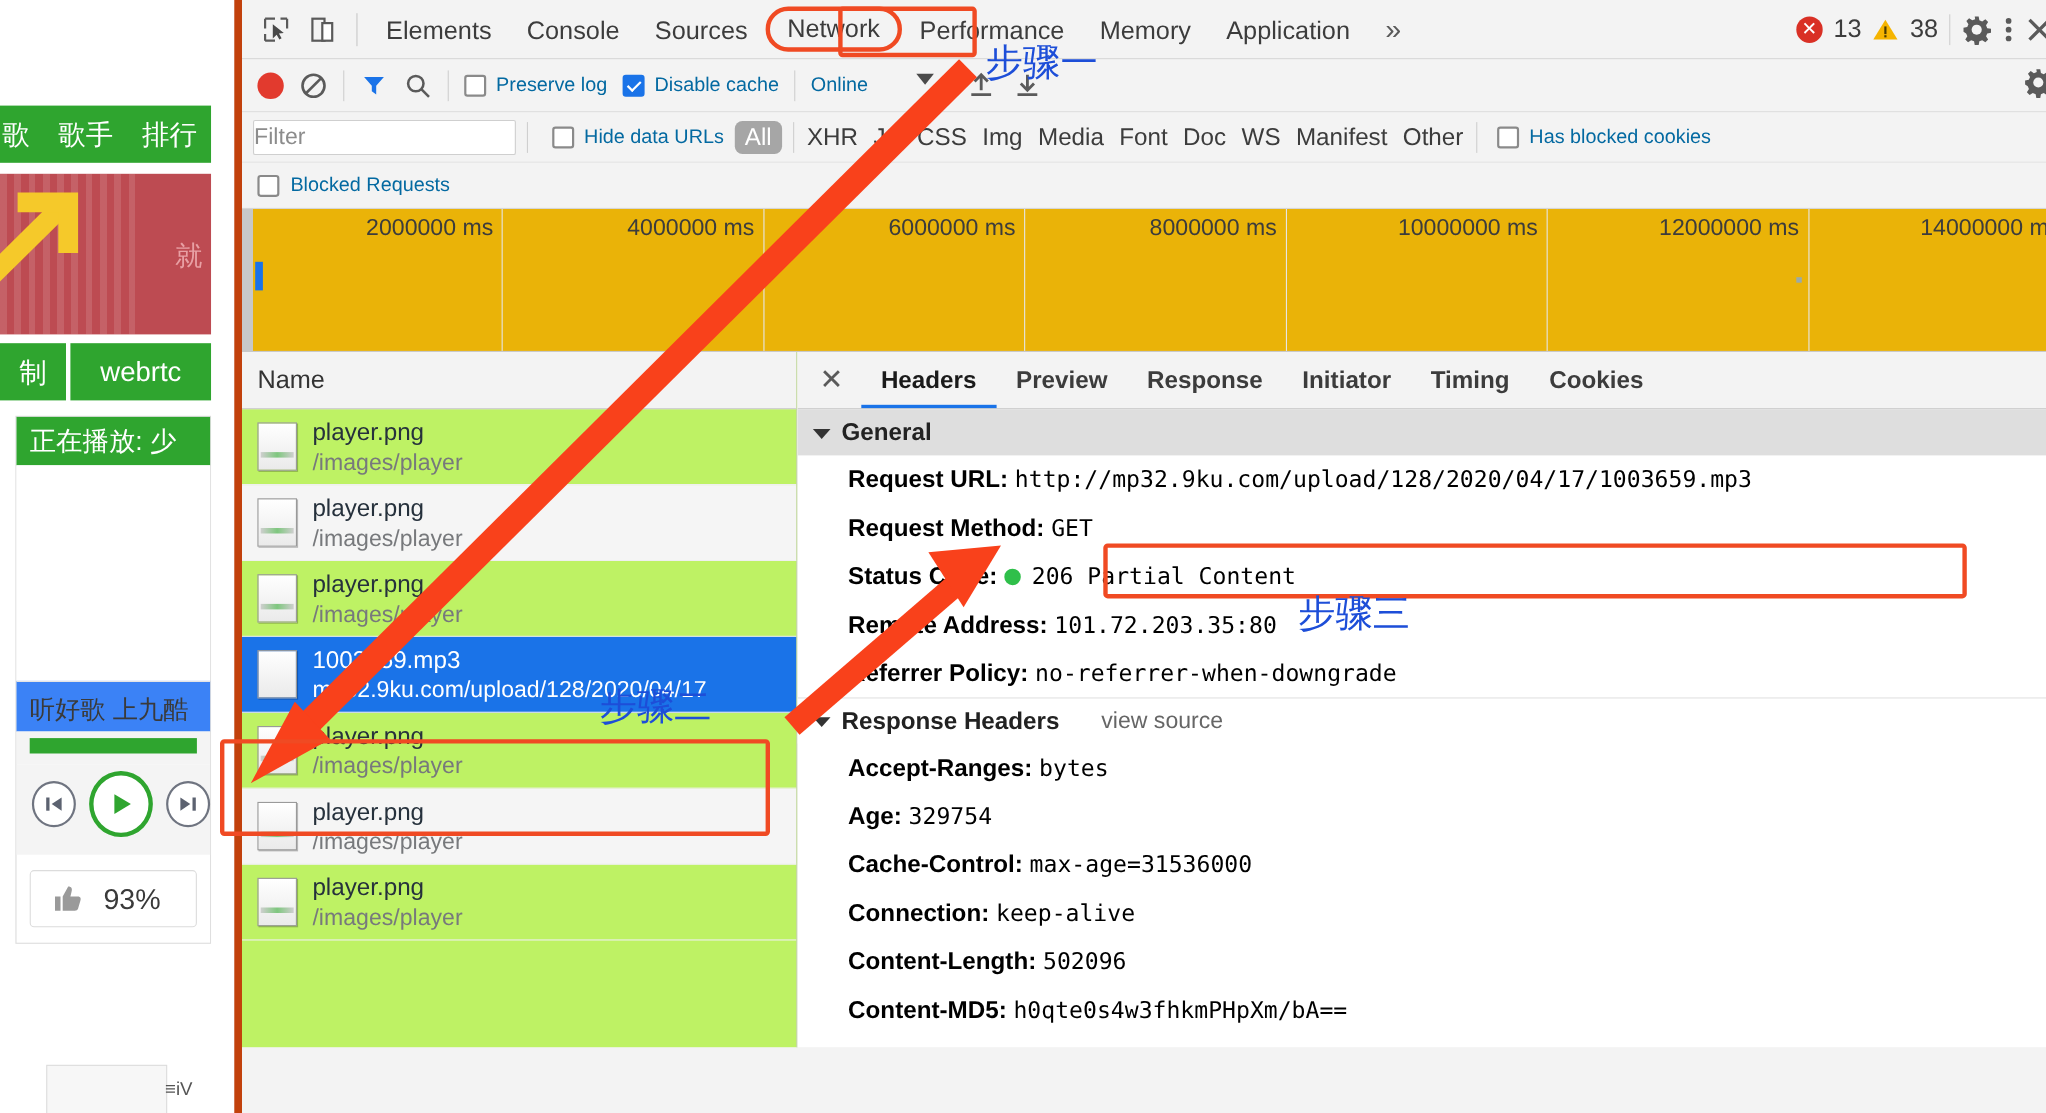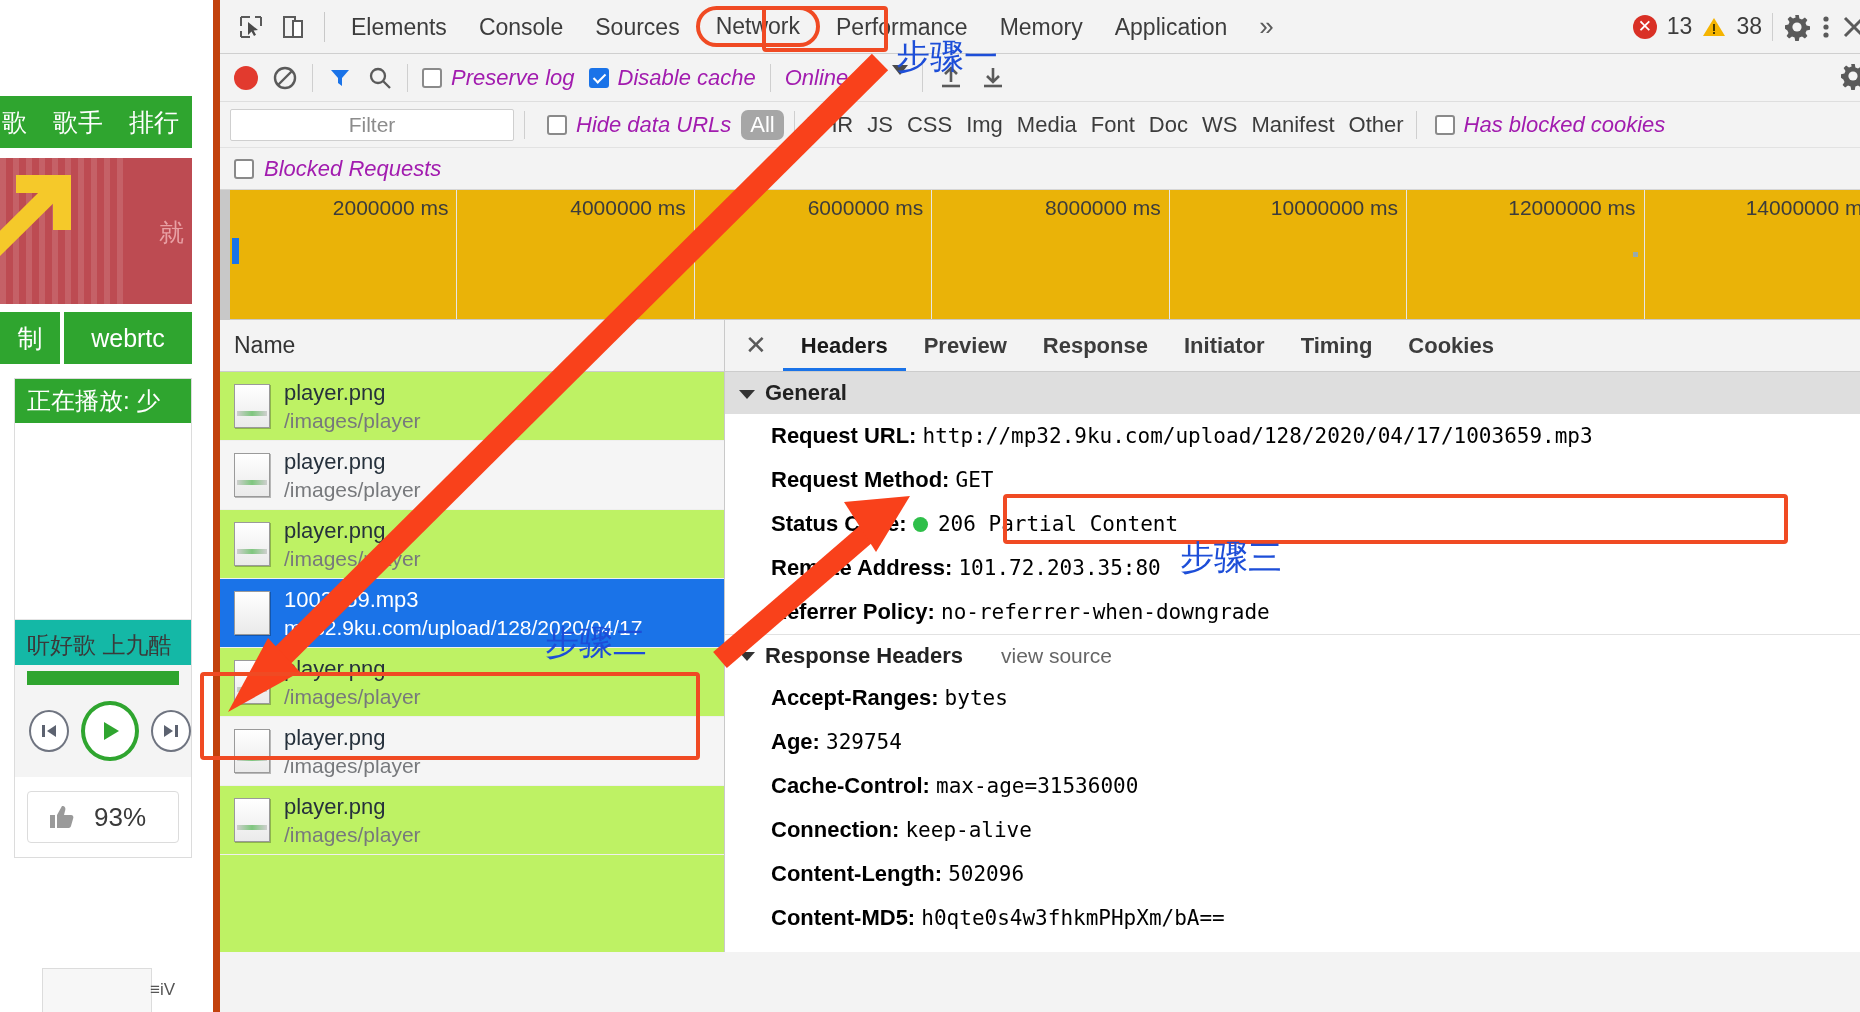--- a/index.html
+++ b/index.html
@@ -50,21 +50,21 @@
   .pl-card {
     position: absolute; left: 14px; top: 378px; width: 178px;
     border: 1px solid #dcdcdc; background: #fff;
   }
   .pl-head {
     background: #2fa52f; color: #fff; height: 44px; display: flex;
     align-items: center; padding-left: 12px; font-size: 24px; white-space: nowrap;
   }
   .pl-body { height: 196px; background: #fff; }
   .pl-sub {
-    background: #14b8a6; border-top: 1px solid #e4e4e4;
+    background: #3b82f6; border-top: 1px solid #e4e4e4;
     padding: 10px 0 4px 12px; font-size: 23px; color: #3a3a3a; white-space: nowrap;
   }
   .pl-progwrap { background: #f4f4f4; padding: 6px 12px 10px 12px; }
   .pl-prog { height: 14px; background: #2fa52f; width: 100%; }
   .pl-ctrls {
     background: #f4f4f4; display: flex; align-items: center; gap: 12px;
     padding: 6px 0 16px 14px;
   }
   .circ { border-radius: 50%; border: 2px solid #6f7480; display: flex;
           align-items: center; justify-content: center; background: #fff; }
@@ -113,37 +113,36 @@
     height: 48px; display: flex; align-items: center; gap: 14px;
     padding-left: 14px; background: #f3f3f3; border-bottom: 1px solid #dedede;
     position: relative;
   }
   .rec-dot { width: 24px; height: 24px; border-radius: 50%; background: #e23a2e; }
   .chk { width: 20px; height: 20px; border: 2px solid #8a8a8a; border-radius: 3px;
          background: #fff; display:inline-block; vertical-align: middle; }
   .chk.on { background: #1a73e8; border-color: #1a73e8; position: relative; }
   .chk.on:after { content: ""; position: absolute; left: 5px; top: 1px; width: 5px; height: 10px;
      border: solid #fff; border-width: 0 2px 2px 0; transform: rotate(45deg); }
-  .tb-lbl { font-size: 22px; color: #a21caf; white-space: nowrap; font-style: italic; }
+  .tb-lbl { font-size: 18px; color: #0369a1; white-space: nowrap; }
   .tb-item { display: flex; align-items: center; gap: 9px; }
   .vsep { width: 1px; height: 28px; background: #cfcfcf; }
   .sel-online { display: flex; align-items: flex-start; gap: 44px; font-size: 22px; color: #3c3c3c; }
   .caret-d { width: 0; height: 0; border-left: 8px solid transparent; border-right: 8px solid transparent;
              border-top: 10px solid #4a4a4a; }
 
   
   .dt-filterbar {
     height: 46px; display: flex; align-items: center; gap: 10px;
     padding-left: 10px; background: #f3f3f3; border-bottom: 1px solid #e2e2e2;
   }
   .filter-input {
-    width: 284px; height: 32px; background: #fff; border: 1px solid #cfcfcf;
+    width: 239px; height: 32px; background: #fff; border: 1px solid #cfcfcf;
     border-radius: 2px; font-size: 21px; color: #8c8c8c; 
     line-height: 30px;
-    text-align: center;
   }
   .ftype { font-size: 22px; color: #3c3c3c; padding: 0 2px; white-space: nowrap; }
   .ftype.all { background: #a6a6a6; color: #fff; border-radius: 7px; padding: 2px 9px; }
 
   .dt-blocked { height: 42px; display:flex; align-items:center; gap:10px;
     padding-left: 14px; background:#f3f3f3; border-bottom: 1px solid #d6d6d6; }
 
   
   .dt-overview {
     height: 130px; background: #eab308; border-bottom: 1px solid #c9c9c9;

